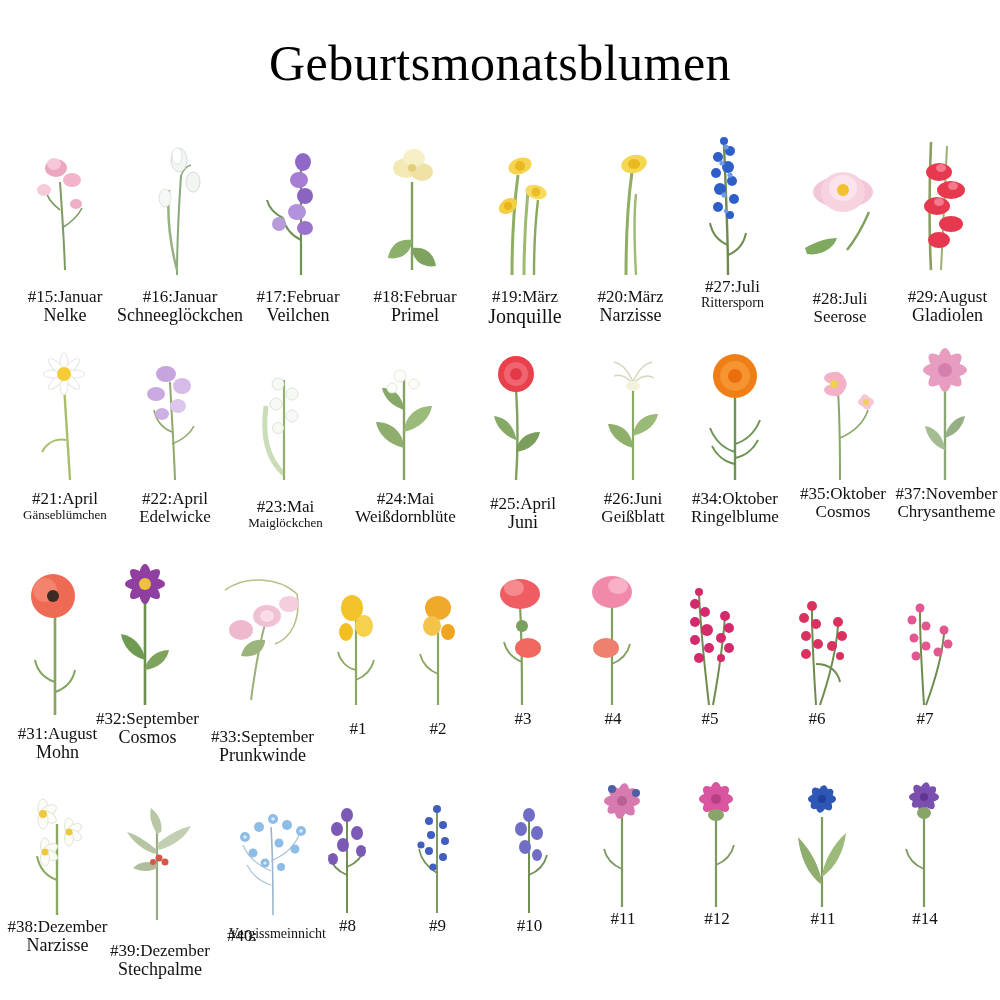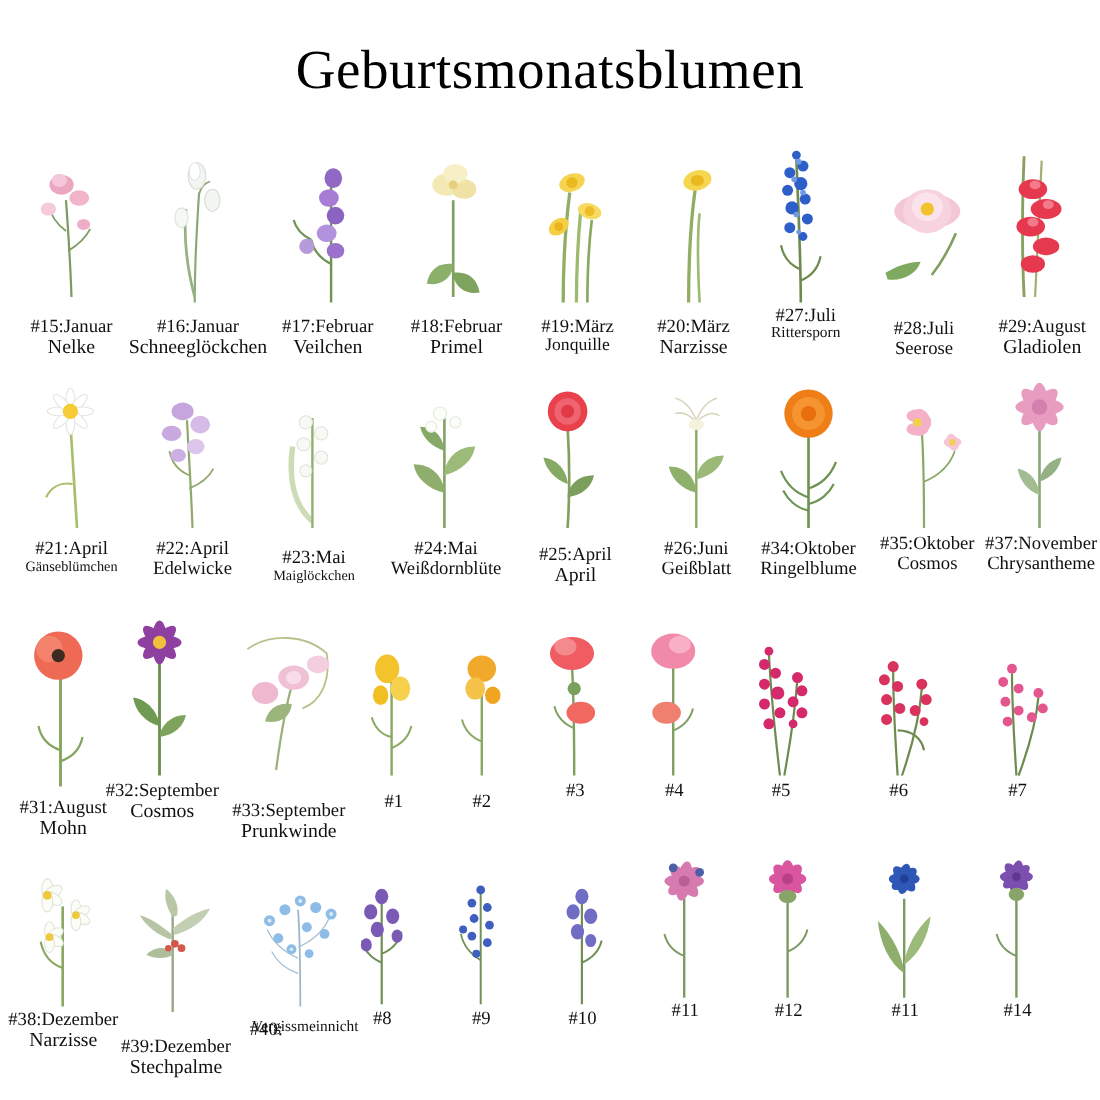--- a/index.html
+++ b/index.html
@@ -161,21 +161,21 @@
             <circle cx="66" cy="72" r="4.5" fill="#ecbd27"></circle>
           </g>
           <g>
             <ellipse cx="38" cy="86" rx="10" ry="7" fill="#f4cf45" transform="rotate(-35 38 86)"></ellipse>
             <circle cx="38" cy="86" r="4" fill="#e7b41b"></circle>
           </g>
         </svg>
       </div>
       <div class="cap" style="top:168px;font-size:17px">
         <span class="l1">#19:März</span>
-        <span class="l2" style="font-size:16px">Jonquille</span>
+        <span class="l2" style="font-size:20px">Jonquille</span>
       </div>
     </div>
 
     <div class="cell" style="left:578px;top:0;width:105px;height:170px">
       <div class="art">
         <svg width="105" height="170" viewBox="0 0 105 170">
           <path d="M48 155 C48 110 50 80 54 52" stroke="#8fae63" stroke-width="3" fill="none"></path>
           <path d="M58 155 C56 118 56 92 58 74" stroke="#9cba70" stroke-width="2.4" fill="none"></path>
           <g>
             <ellipse cx="56" cy="44" rx="13" ry="9" fill="#f5d64f" transform="rotate(-15 56 44)"></ellipse>
@@ -362,21 +362,21 @@
           <path d="M48 112 C62 110 70 102 72 92 C58 92 50 100 48 110" fill="#7b9e5c"></path>
           <g>
             <circle cx="48" cy="34" r="18" fill="#e8414c"></circle>
             <circle cx="48" cy="34" r="12" fill="#ef6470"></circle>
             <circle cx="48" cy="34" r="6" fill="#e23946"></circle>
           </g>
         </svg>
       </div>
       <div class="cap" style="top:155px;font-size:17px">
         <span class="l1">#25:April</span>
-        <span class="l2" style="font-size:18px">April</span>
+        <span class="l2" style="font-size:18px">Juni</span>
       </div>
     </div>
 
     <div class="cell" style="left:578px;top:0;width:110px;height:150px">
       <div class="art">
         <svg width="110" height="150" viewBox="0 0 110 150">
           <path d="M55 140 C55 108 55 76 55 42" stroke="#8aab66" stroke-width="2.2" fill="none"></path>
           <path d="M55 108 C40 104 32 94 30 84 C46 84 53 94 55 106" fill="#8fb06a"></path>
           <path d="M55 96 C70 92 78 84 80 74 C64 74 57 84 55 94" fill="#9cba77"></path>
           <g stroke="#d8d5bd" stroke-width="1.4" fill="none">

